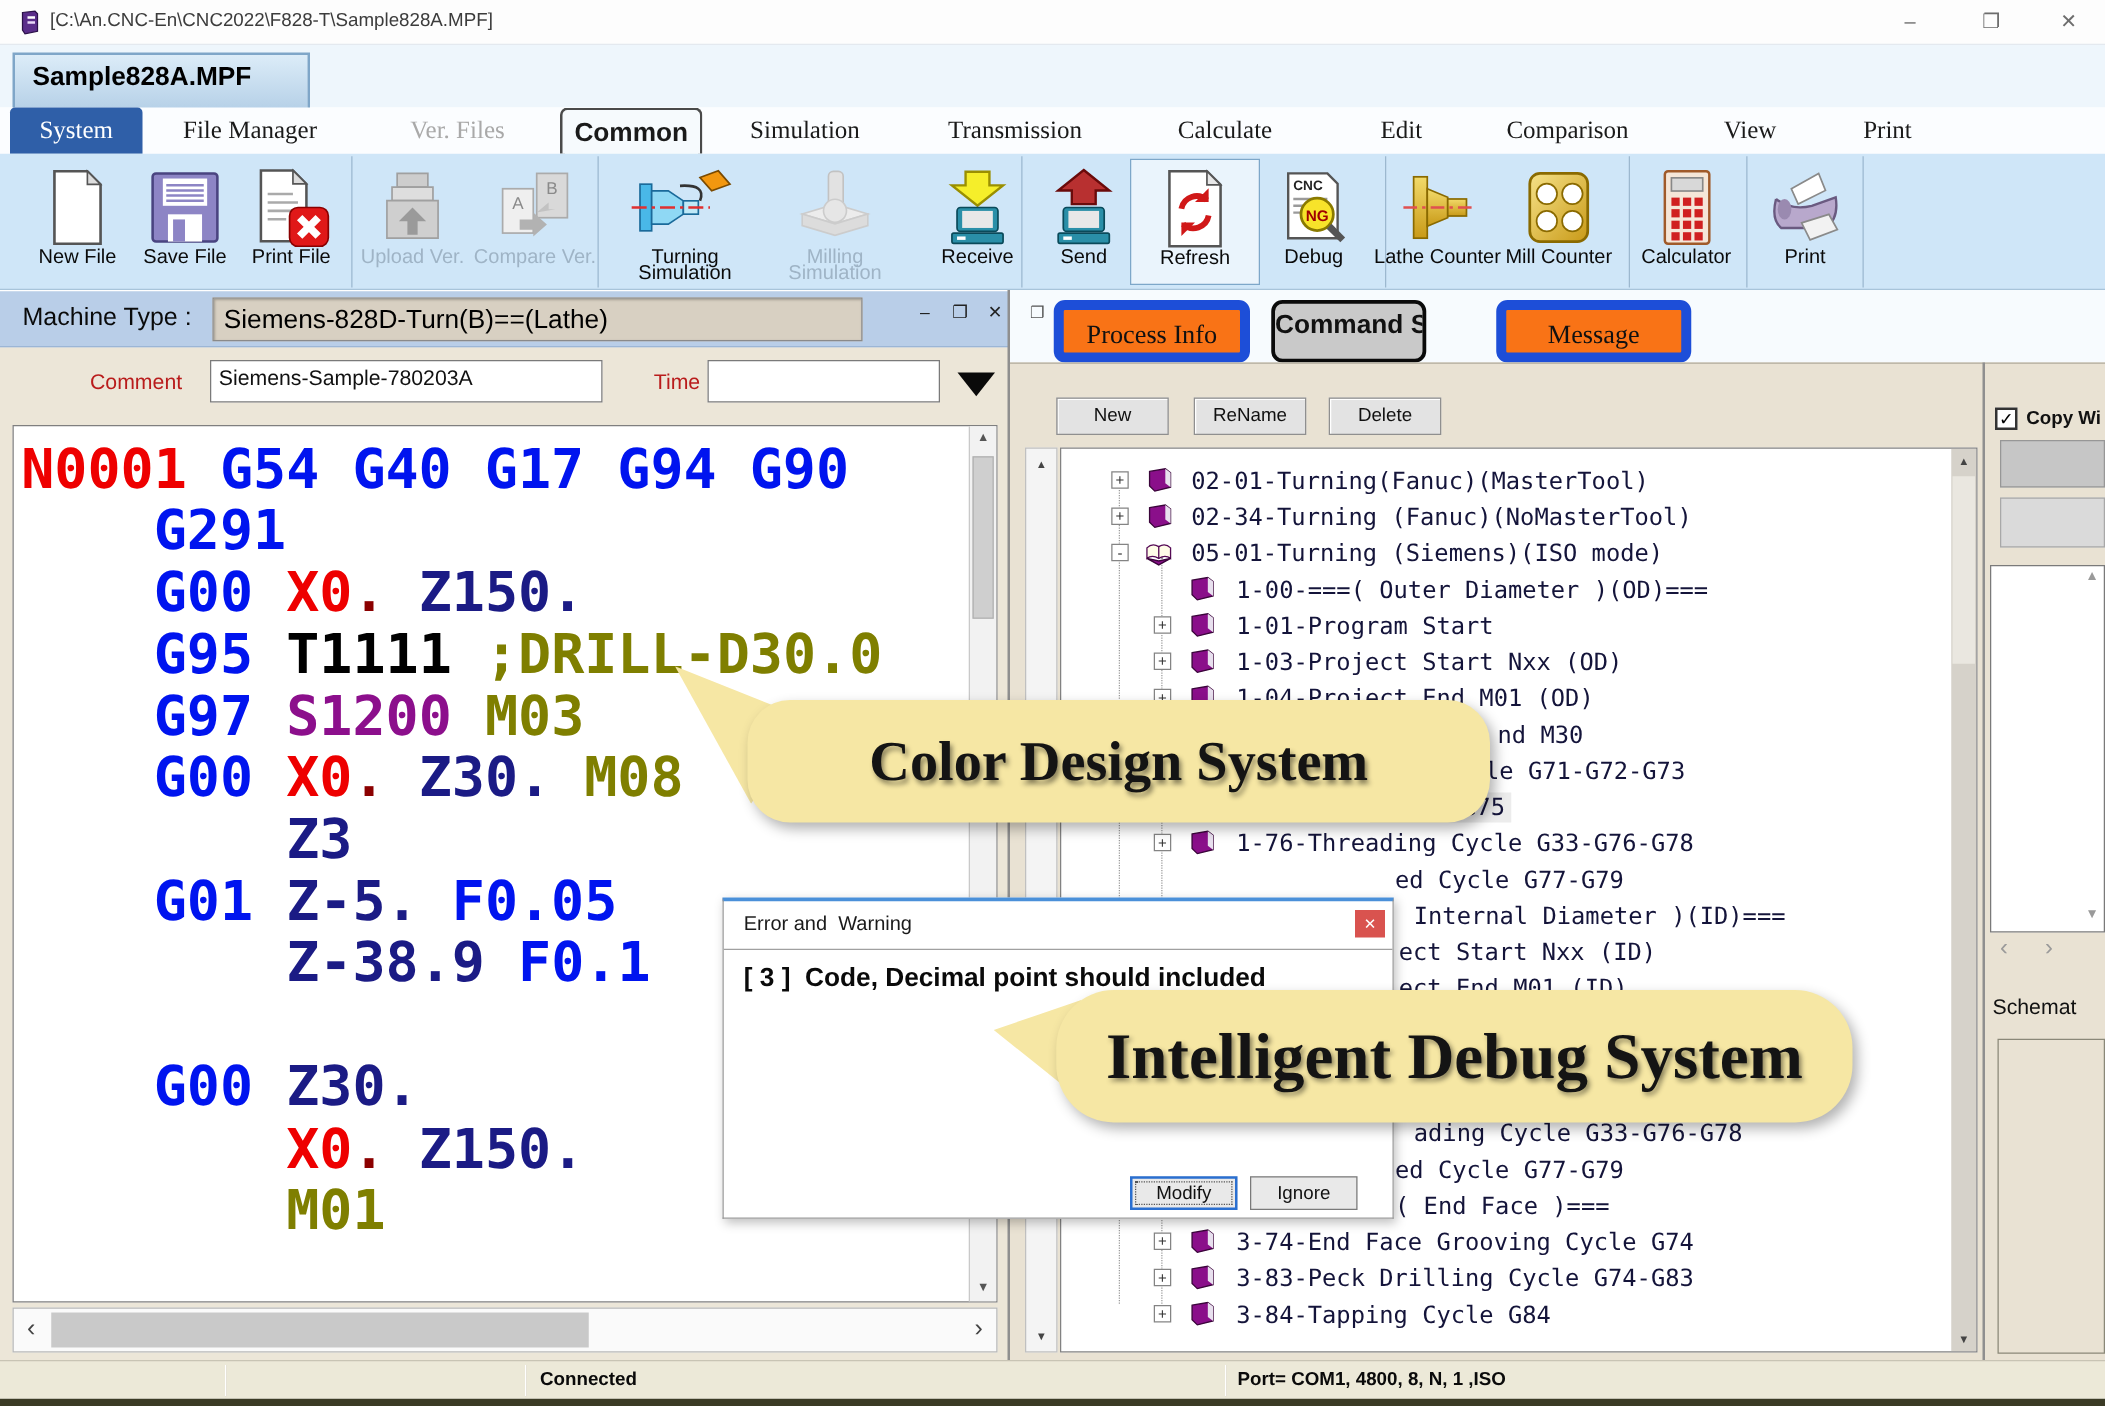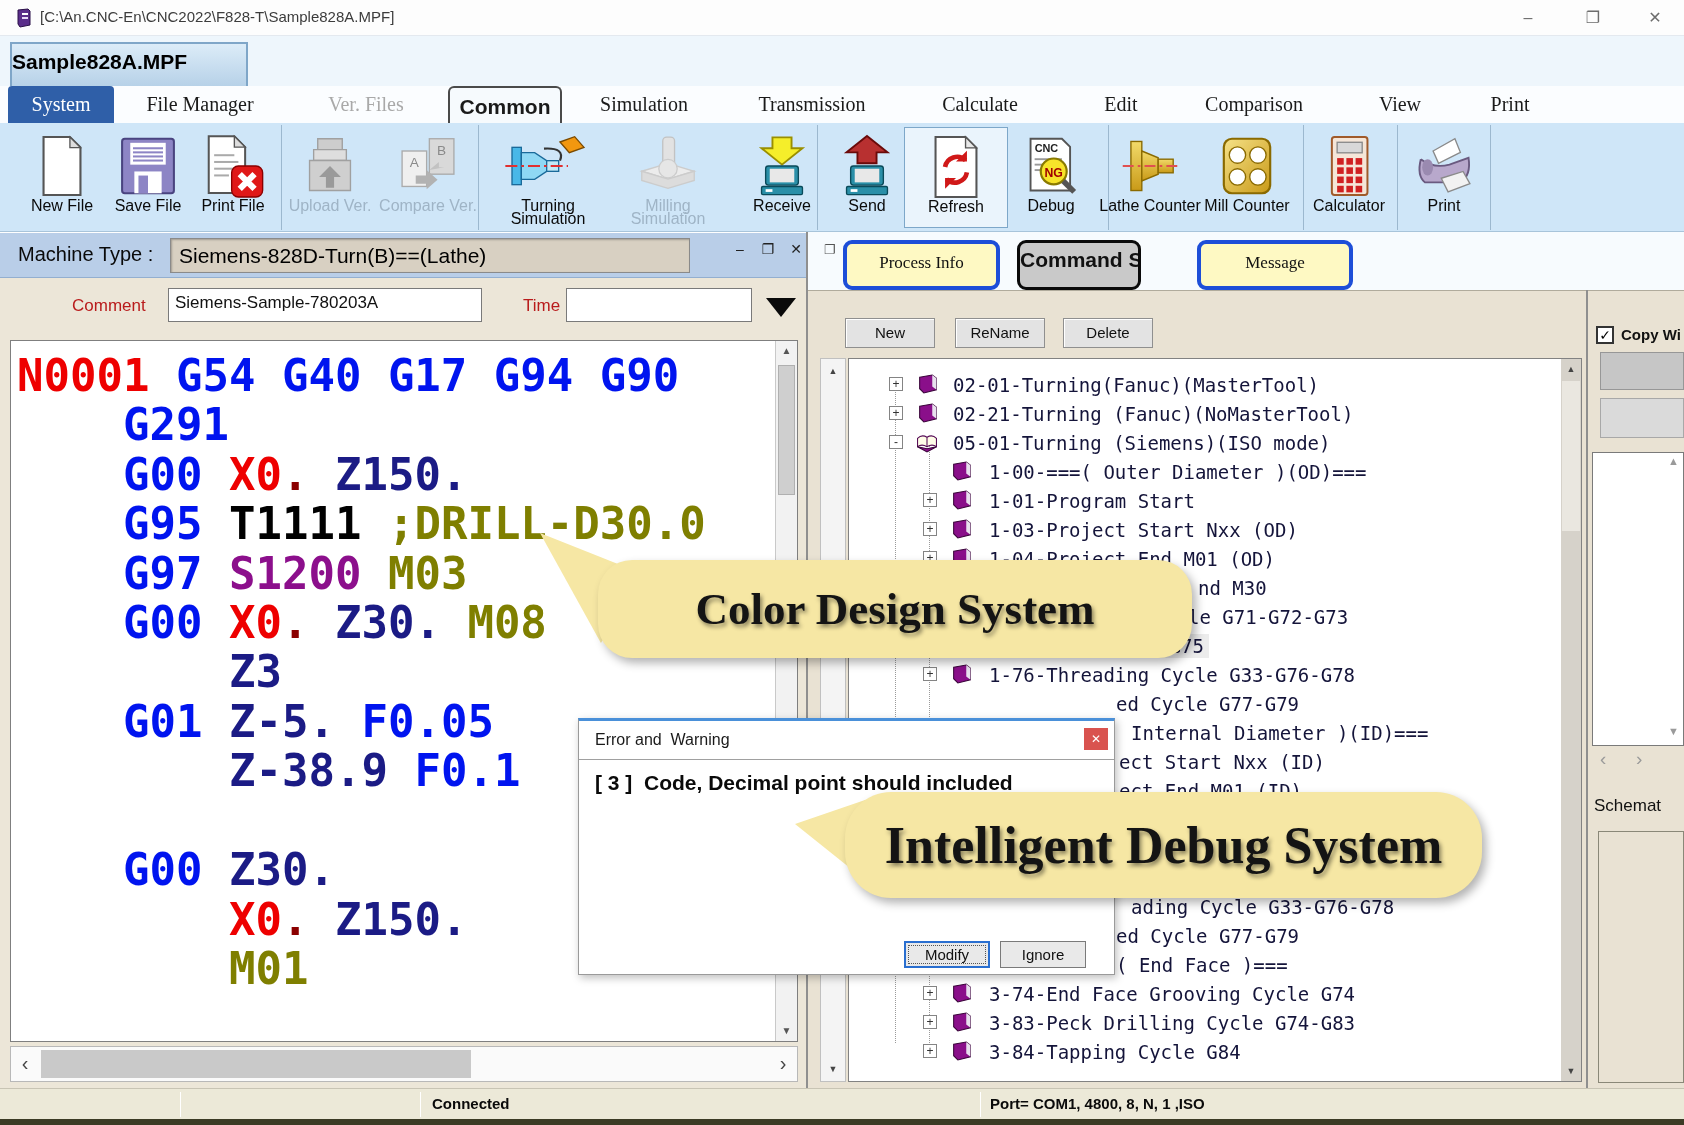--- a/index.html
+++ b/index.html
@@ -10,21 +10,21 @@
 
   
   .titlebar{position:absolute;left:0;top:0;width:1684px;height:36px;background:#fdfdfd;border-bottom:1px solid #e4e9ef;}
   .title-text{position:absolute;left:40px;top:8px;font-size:15px;color:#3c3c3c;}
   .winctl{position:absolute;top:4px;width:46px;height:28px;text-align:center;font-size:16px;color:#6d6d6d;line-height:28px;cursor:default;}
 
   
   .tabrow{position:absolute;left:0;top:36px;width:1684px;height:50px;background:#eef6fc;}
   .filetab{position:absolute;left:10px;top:6px;width:238px;height:56px;
            background:linear-gradient(#dcecf8,#aecbe4);border:2px solid #7fa6c8;
-           font-size:21px;font-weight:700;line-height:36px;color:#000;}
+           font-size:21px;font-weight:700;line-height:36px;padding-left:14px;color:#000;}
 
   
   .menurow{position:absolute;left:0;top:86px;width:1684px;height:37px;background:#fbfdff;}
   .menu-item{position:absolute;top:0;height:37px;line-height:37px;text-align:center;
              font-family:"Liberation Serif",serif;font-size:20px;color:#1a1a1a;cursor:default;}
   .menu-selected{background:#2f5fa8;color:#fff;border-radius:4px 4px 0 0;}
   .menu-disabled{color:#a9a9a9;}
   .menu-active{background:#f6fafd;border:2px solid #4a4a4a;border-bottom:none;border-radius:6px 6px 0 0;
                font-family:"Liberation Sans",sans-serif;font-weight:700;font-size:21px;}
 
@@ -63,22 +63,22 @@
   .vthumb{position:absolute;left:2px;top:24px;width:17px;height:130px;background:#cfcfcf;border:1px solid #b0b0b0;cursor:grab;}
   .hscroll{position:absolute;left:10px;top:1046px;width:788px;height:36px;background:#fafafa;border:1px solid #b8b8b8;}
   .harrow{position:absolute;top:0;width:28px;height:34px;font-size:20px;color:#444;text-align:center;line-height:32px;cursor:pointer;}
   .hthumb{position:absolute;left:30px;top:3px;width:430px;height:28px;background:#c9c9c9;cursor:grab;}
 
   
   .vdivider{position:absolute;left:806px;top:232px;width:2px;height:856px;background:#8f8f8f;}
 
   
   .right-top{position:absolute;left:808px;top:232px;width:876px;height:58px;background:#f7fbfe;}
-  .rtab{position:absolute;top:8px;height:50px;background:#fef9c3;border:4px solid #1d4ed8;border-radius:9px;
-        text-align:center;font-family:"Liberation Serif",serif;font-size:17px;line-height:30px;padding-top:4px;cursor:pointer;}
+  .rtab{position:absolute;top:8px;height:50px;background:#f97316;border:8px solid #1d4ed8;border-radius:9px;
+        text-align:center;font-family:"Liberation Serif",serif;font-size:21px;line-height:30px;padding-top:4px;cursor:pointer;}
   .rtab-active{background:#c9c9c9;border:3px solid #0a0a0a;font-family:"Liberation Sans",sans-serif;
                font-weight:700;font-size:21px;overflow:hidden;white-space:nowrap;}
   .right-beige{position:absolute;left:808px;top:290px;width:876px;height:798px;background:#e9e2d3;border-top:1px solid #b0ab9c;}
   .rbtn{position:absolute;top:318px;width:90px;height:30px;background:#e3e3e3;border:1px solid #8f8f8f;
         font-size:15px;text-align:center;line-height:28px;cursor:pointer;box-shadow:1px 1px 0 #fff inset;}
 
   
   .thin-scroll{position:absolute;left:820px;top:358px;width:26px;height:724px;background:#f4f4f4;border:1px solid #c0c0c0;}
 
   
@@ -480,21 +480,21 @@
           <path d="M16 1 L20 4 L20 15 L16 12 Z" fill="#e8e0ee"></path>
         </svg>
       <span class="ttext" style="left:104px">02-01-Turning(Fanuc)(MasterTool)</span>
     </div>
     <div class="trow" style="top:43px">
       <span class="texp" style="left:40px">+</span>
       <svg class="tbook" style="left:66px" viewBox="0 0 22 20">
           <path d="M4 3 L16 1 L20 4 L20 15 L8 18 L4 14 Z" fill="#8a0f8a" stroke="#3a053a"></path>
           <path d="M16 1 L20 4 L20 15 L16 12 Z" fill="#e8e0ee"></path>
         </svg>
-      <span class="ttext" style="left:104px">02-21-Turning (Fanuc)(NoMasterTool)</span>
+      <span class="ttext" style="left:104px">02-34-Turning (Fanuc)(NoMasterTool)</span>
     </div>
     <div class="trow" style="top:72px">
       <span class="texp" style="left:40px">-</span>
       <svg class="tbook" style="left:66px" viewBox="0 0 22 20">
           <path d="M2 6 Q6 2 11 5 Q16 2 20 6 L20 14 Q16 11 11 14 Q6 11 2 14 Z" fill="#fffde8" stroke="#550a55"></path>
           <path d="M2 14 L11 16 L20 14 L11 19 Z" fill="#8a0f8a" stroke="#3a053a"></path>
           <line x1="11" y1="5" x2="11" y2="14" stroke="#550a55"></line>
         </svg>
       <span class="ttext" style="left:104px">05-01-Turning (Siemens)(ISO mode)</span>
     </div>

